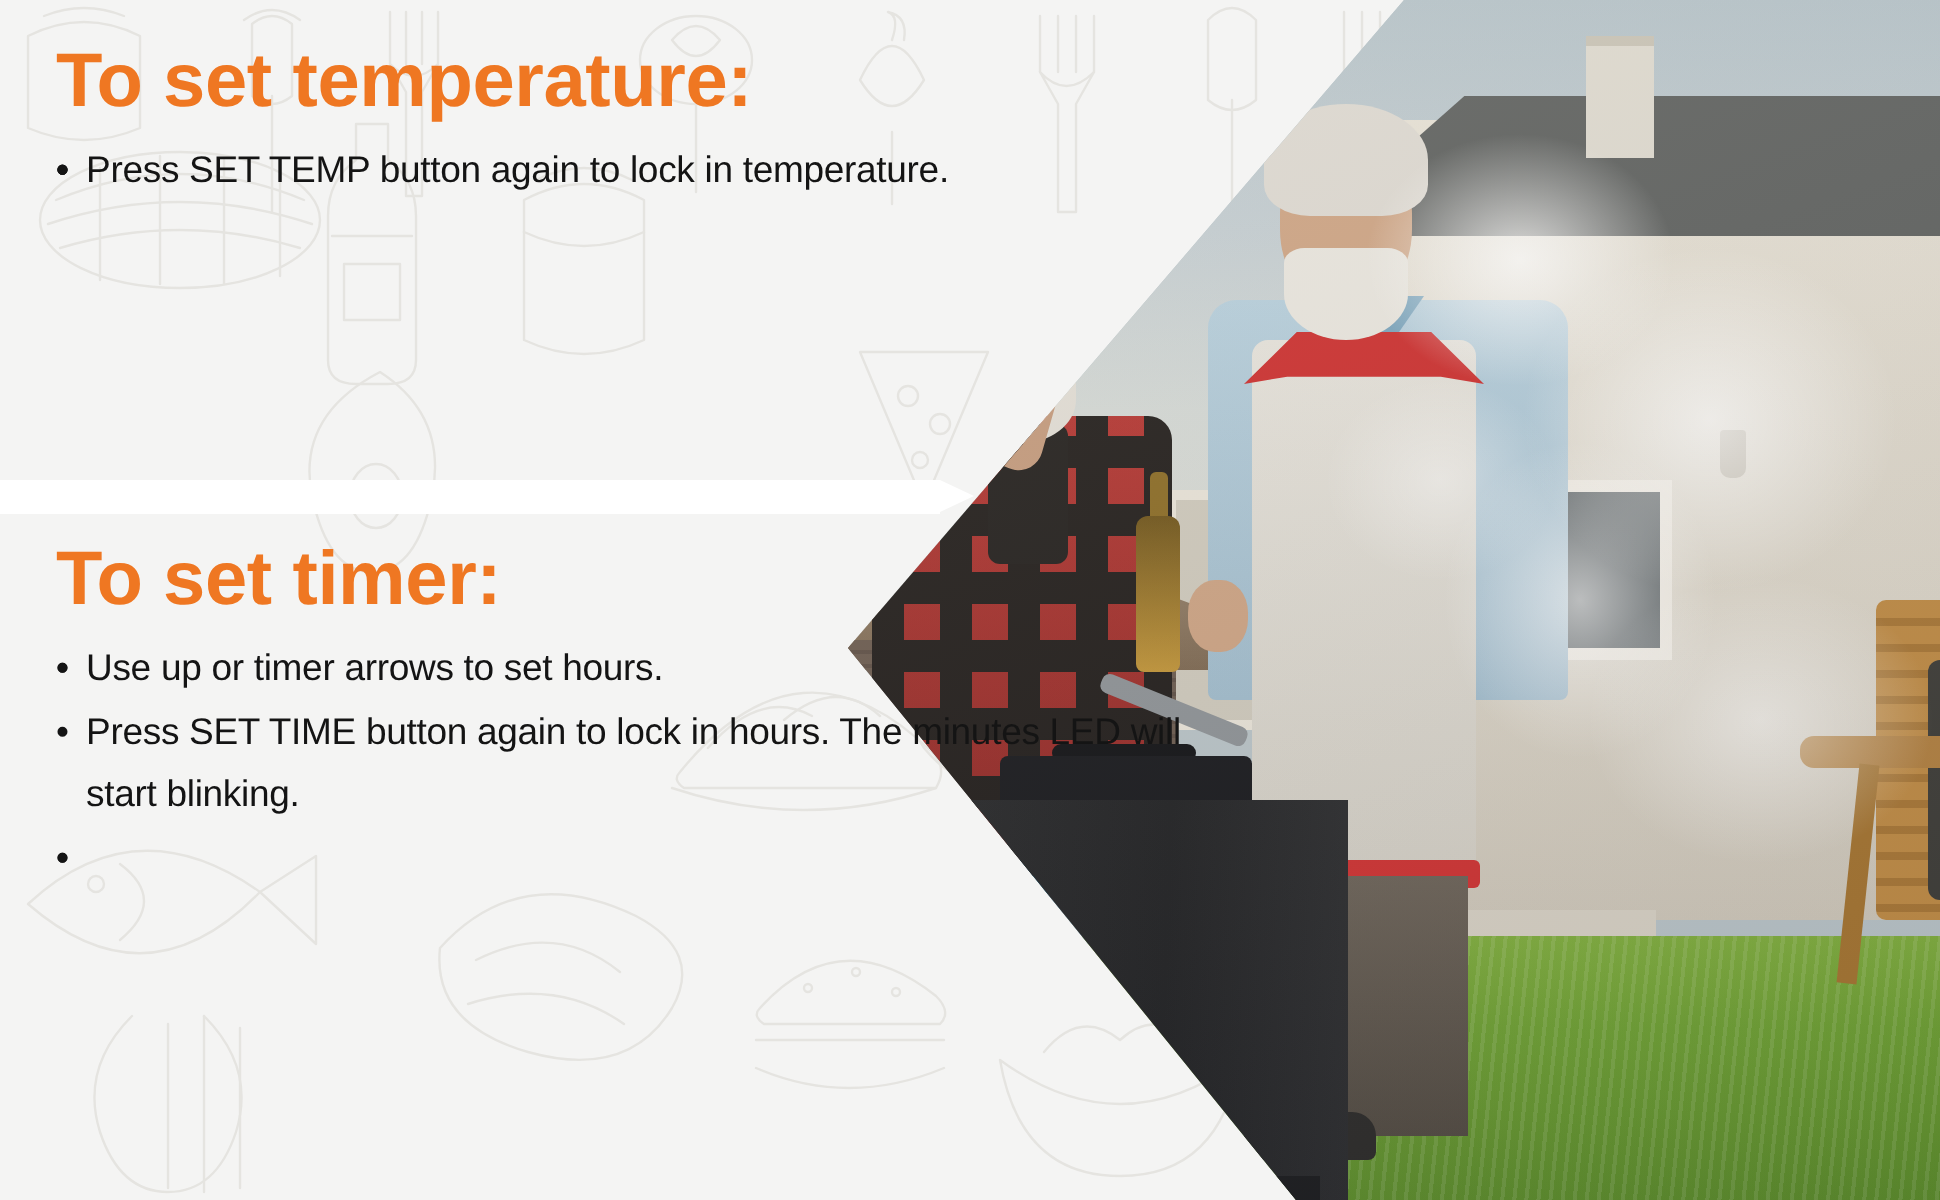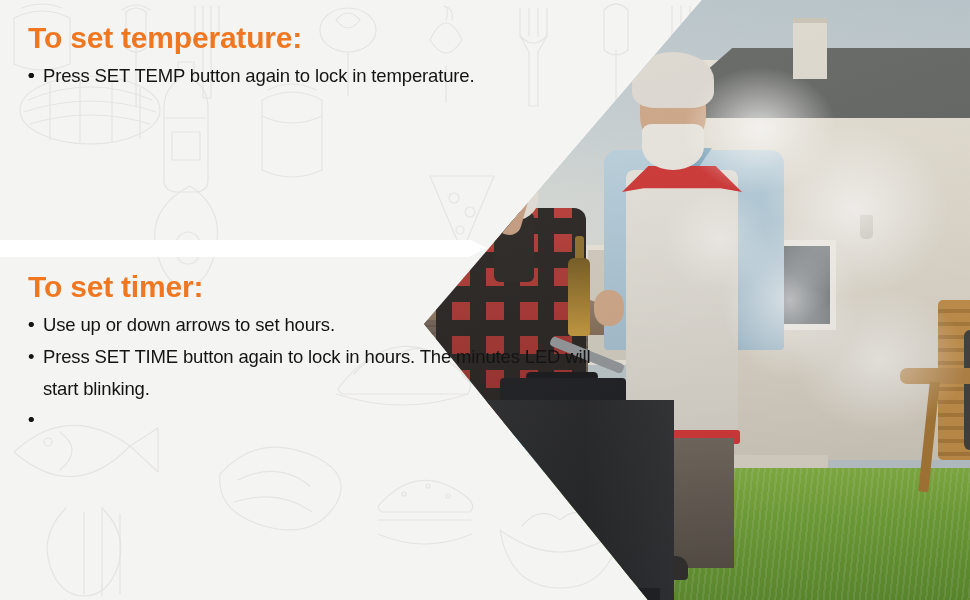--- a/index.html
+++ b/index.html
@@ -283,21 +283,21 @@
     z-index:4;pointer-events:none;
   }
   .section{
     position:absolute;left:28px;pointer-events:auto;
   }
   .section.temp{top:21px;width:560px;}
   .section.timer{top:270px;width:600px;}
 
   .sec-title{
     color:#ef7722;
-    font-size:30px;
+    font-size:38px;
     font-weight:bold;
     letter-spacing:-.2px;
     margin:0 0 6px 0;
     line-height:1.1;
   }
   .sec-list{
     list-style:none;margin:0;padding:0;
   }
   .sec-list li{
     position:relative;
@@ -538,21 +538,21 @@
     </div>
 
     <div class="section timer">
       <h2 class="sec-title">To set timer:</h2>
       <ul class="sec-list">
         <li>
           <span class="bullet">•</span>
         </li>
         <li>
           <span class="bullet">•</span>
-          <span>Use up or down arrows to set hours.</span>
+          <span>Use up or timer arrows to set hours.</span>
         </li>
         <li>
           <span class="bullet">•</span>
           <span>Press SET TIME button again to lock in hours. The minutes LED will start blinking.</span>
         </li>
         <li>
           <span class="bullet">•</span>
         </li>
         <li>
           <span class="bullet">•</span>

